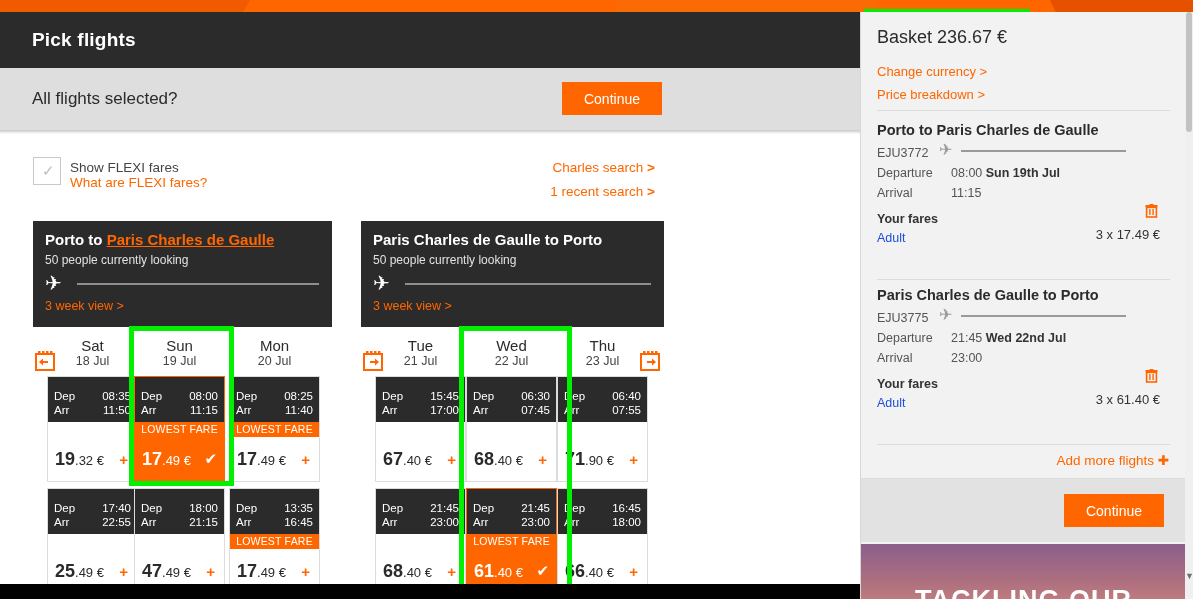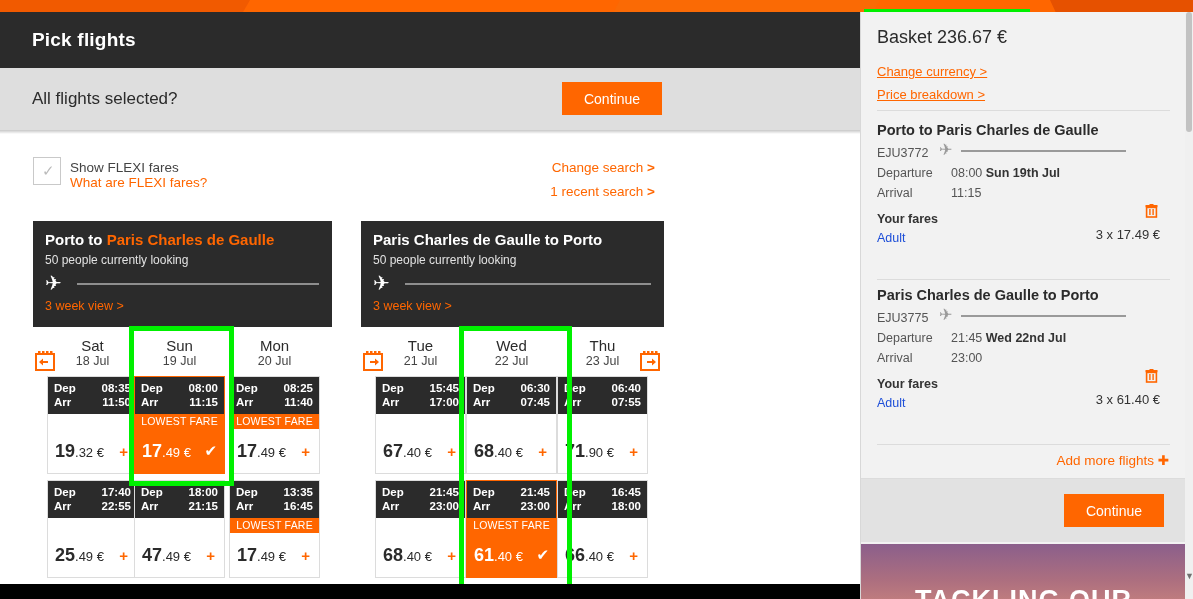--- a/index.html
+++ b/index.html
@@ -38,21 +38,21 @@
   .flexi-l2 { position:absolute; left:70px; top:175px; font-size:13.5px; color:#ff6600; cursor:pointer; }
   .lnk-change { position:absolute; right:538px; top:160px; font-size:13.5px; color:#ff6600; cursor:pointer; white-space:nowrap;}
   .lnk-recent { position:absolute; right:538px; top:184px; font-size:13.5px; color:#ff6600; cursor:pointer; white-space:nowrap;}
   .lnk-change .ch, .lnk-recent .ch { font-weight:bold; }
 
   
   .route { position:absolute; top:221px; background:#2b2b2b; color:#fff; }
   .route.left  { left:33px;  width:299px; height:106px; }
   .route.right { left:361px; width:303px; height:106px; }
   .route .rt-title { position:absolute; left:12px; top:10px; font-size:15px; font-weight:bold; }
-  .route .rt-title .dest { color:#ff6600; font-weight:bold; }
+  .route .rt-title .dest { color:#ff6600; font-weight:bold;text-decoration:underline; }
   .route .rt-sub { position:absolute; left:12px; top:32px; font-size:12px; color:#e2e2e2; }
   .route .rt-line { position:absolute; left:44px; top:62px; height:2px; background:#8e8e8e; }
   .route.left  .rt-line { width:242px; }
   .route.right .rt-line { width:246px; }
   .route .plane { position:absolute; left:12px; top:52px; color:#fff; font-size:20px; line-height:1; }
   .route .rt-week { position:absolute; left:12px; top:78px; font-size:12.5px; color:#ff6600; cursor:pointer; }
 
   
   .grid { position:absolute; top:338px; }
   .grid.left  { left:33px;  width:299px; }
@@ -63,21 +63,21 @@
   .grid.left  .daycol:nth-of-type(3){ left:196px; }
   .grid.right .daycol:nth-of-type(1){ left:14px; }
   .grid.right .daycol:nth-of-type(2){ left:105px; }
   .grid.right .daycol:nth-of-type(3){ left:196px; }
 
   .dayhead { height:32px; text-align:center; }
   .dayhead .dn { font-size:15px; color:#2b2b2b; line-height:16px;}
   .dayhead .dd { font-size:12.5px; color:#444; line-height:15px;}
 
   .fare { width:91px; border:1px solid #dcdcdc; background:#fff; margin-top:6px; }
-  .fare .times { background:#2b2b2b; color:#fff; padding:4px 6px 5px 6px;font-weight:bold; }
+  .fare .times { background:#2b2b2b; color:#fff; padding:12px 6px 5px 6px; }
   .fare .times .r { display:flex; justify-content:space-between; font-size:11.5px; line-height:14px; }
   .fare .lowest { background:#ff6600; color:#fff; font-size:10.5px; text-align:center; letter-spacing:.2px; line-height:15px; }
   .fare .pricerow { height:44px; position:relative; }
   .fare .price { position:absolute; left:7px; top:50%; transform:translateY(-50%); white-space:nowrap;
         font-size:13px; color:#2b2b2b; }
   .fare .price b { font-size:18px; font-weight:bold; }
   .fare .plus { position:absolute; right:9px; top:50%; transform:translateY(-50%);
         color:#ff6600; font-size:15px; font-weight:bold; cursor:pointer; }
   .fare .check { position:absolute; right:7px; top:50%; transform:translateY(-50%);
         color:#fff; font-size:15px; }
@@ -93,21 +93,21 @@
   .cal.r-prev { left:362px; }
 
   
   .hl { position:absolute; border:5px solid #00f000; pointer-events:none; }
 
   
   .side { position:absolute; left:860px; top:12px; width:325px; height:587px;
           background:#f2f2f2; border-left:1px solid #d8d8d8; overflow:hidden; }
   .side .basket-title { position:absolute; left:16px; top:25px; transform:translateY(-50%);
           font-size:18px; color:#2b2b2b; white-space:nowrap; }
-  .side .lnk { position:absolute; left:16px; font-size:13px; color:#ff6600; cursor:pointer;text-decoration:underline; }
+  .side .lnk { position:absolute; left:16px; font-size:13px; color:#ff6600; cursor:pointer; }
   .side .lnk.l1 { top:52px; } .side .lnk.l2 { top:75px; }
   .side .sep { position:absolute; left:16px; width:293px; height:1px; background:#dcdcdc; }
 
   .seg { position:absolute; left:0; width:325px; }
   .seg .sg-title { position:absolute; left:16px; top:0; font-size:14.5px; color:#2b2b2b; font-weight:bold; white-space:nowrap;}
   .seg .sg-code  { position:absolute; left:16px; top:24px; font-size:12.5px; color:#555; }
   .seg .sg-plane { position:absolute; left:78px; top:20px; font-size:16px; color:#9a9a9a; line-height:1; }
   .seg .sg-line  { position:absolute; left:100px; top:28px; width:165px; height:1.5px; background:#9a9a9a; }
   .seg .lbl { position:absolute; left:16px; font-size:12.5px; color:#555; }
   .seg .val { position:absolute; left:90px; font-size:12.5px; color:#555; }
@@ -159,21 +159,21 @@
   </div>
   <button class="btn-continue-top">Continue</button>
   <div class="subbar-shadow"></div>
 
   <div class="flexi-box">
     <span class="tick">✓</span>
   </div>
   <div class="flexi-l1">Show FLEXI fares</div>
   <div class="flexi-l2">What are FLEXI fares?</div>
   <div class="lnk-change">
-    <span>Change search</span>
+    <span>Charles search</span>
     <span class="ch">&gt;</span>
   </div>
   <div class="lnk-recent">
     <span>1 recent search</span>
     <span class="ch">&gt;</span>
   </div>
 
   <div class="route left">
     <div class="rt-title">
       <span>Porto to </span><span class="dest">Paris Charles de Gaulle</span>

